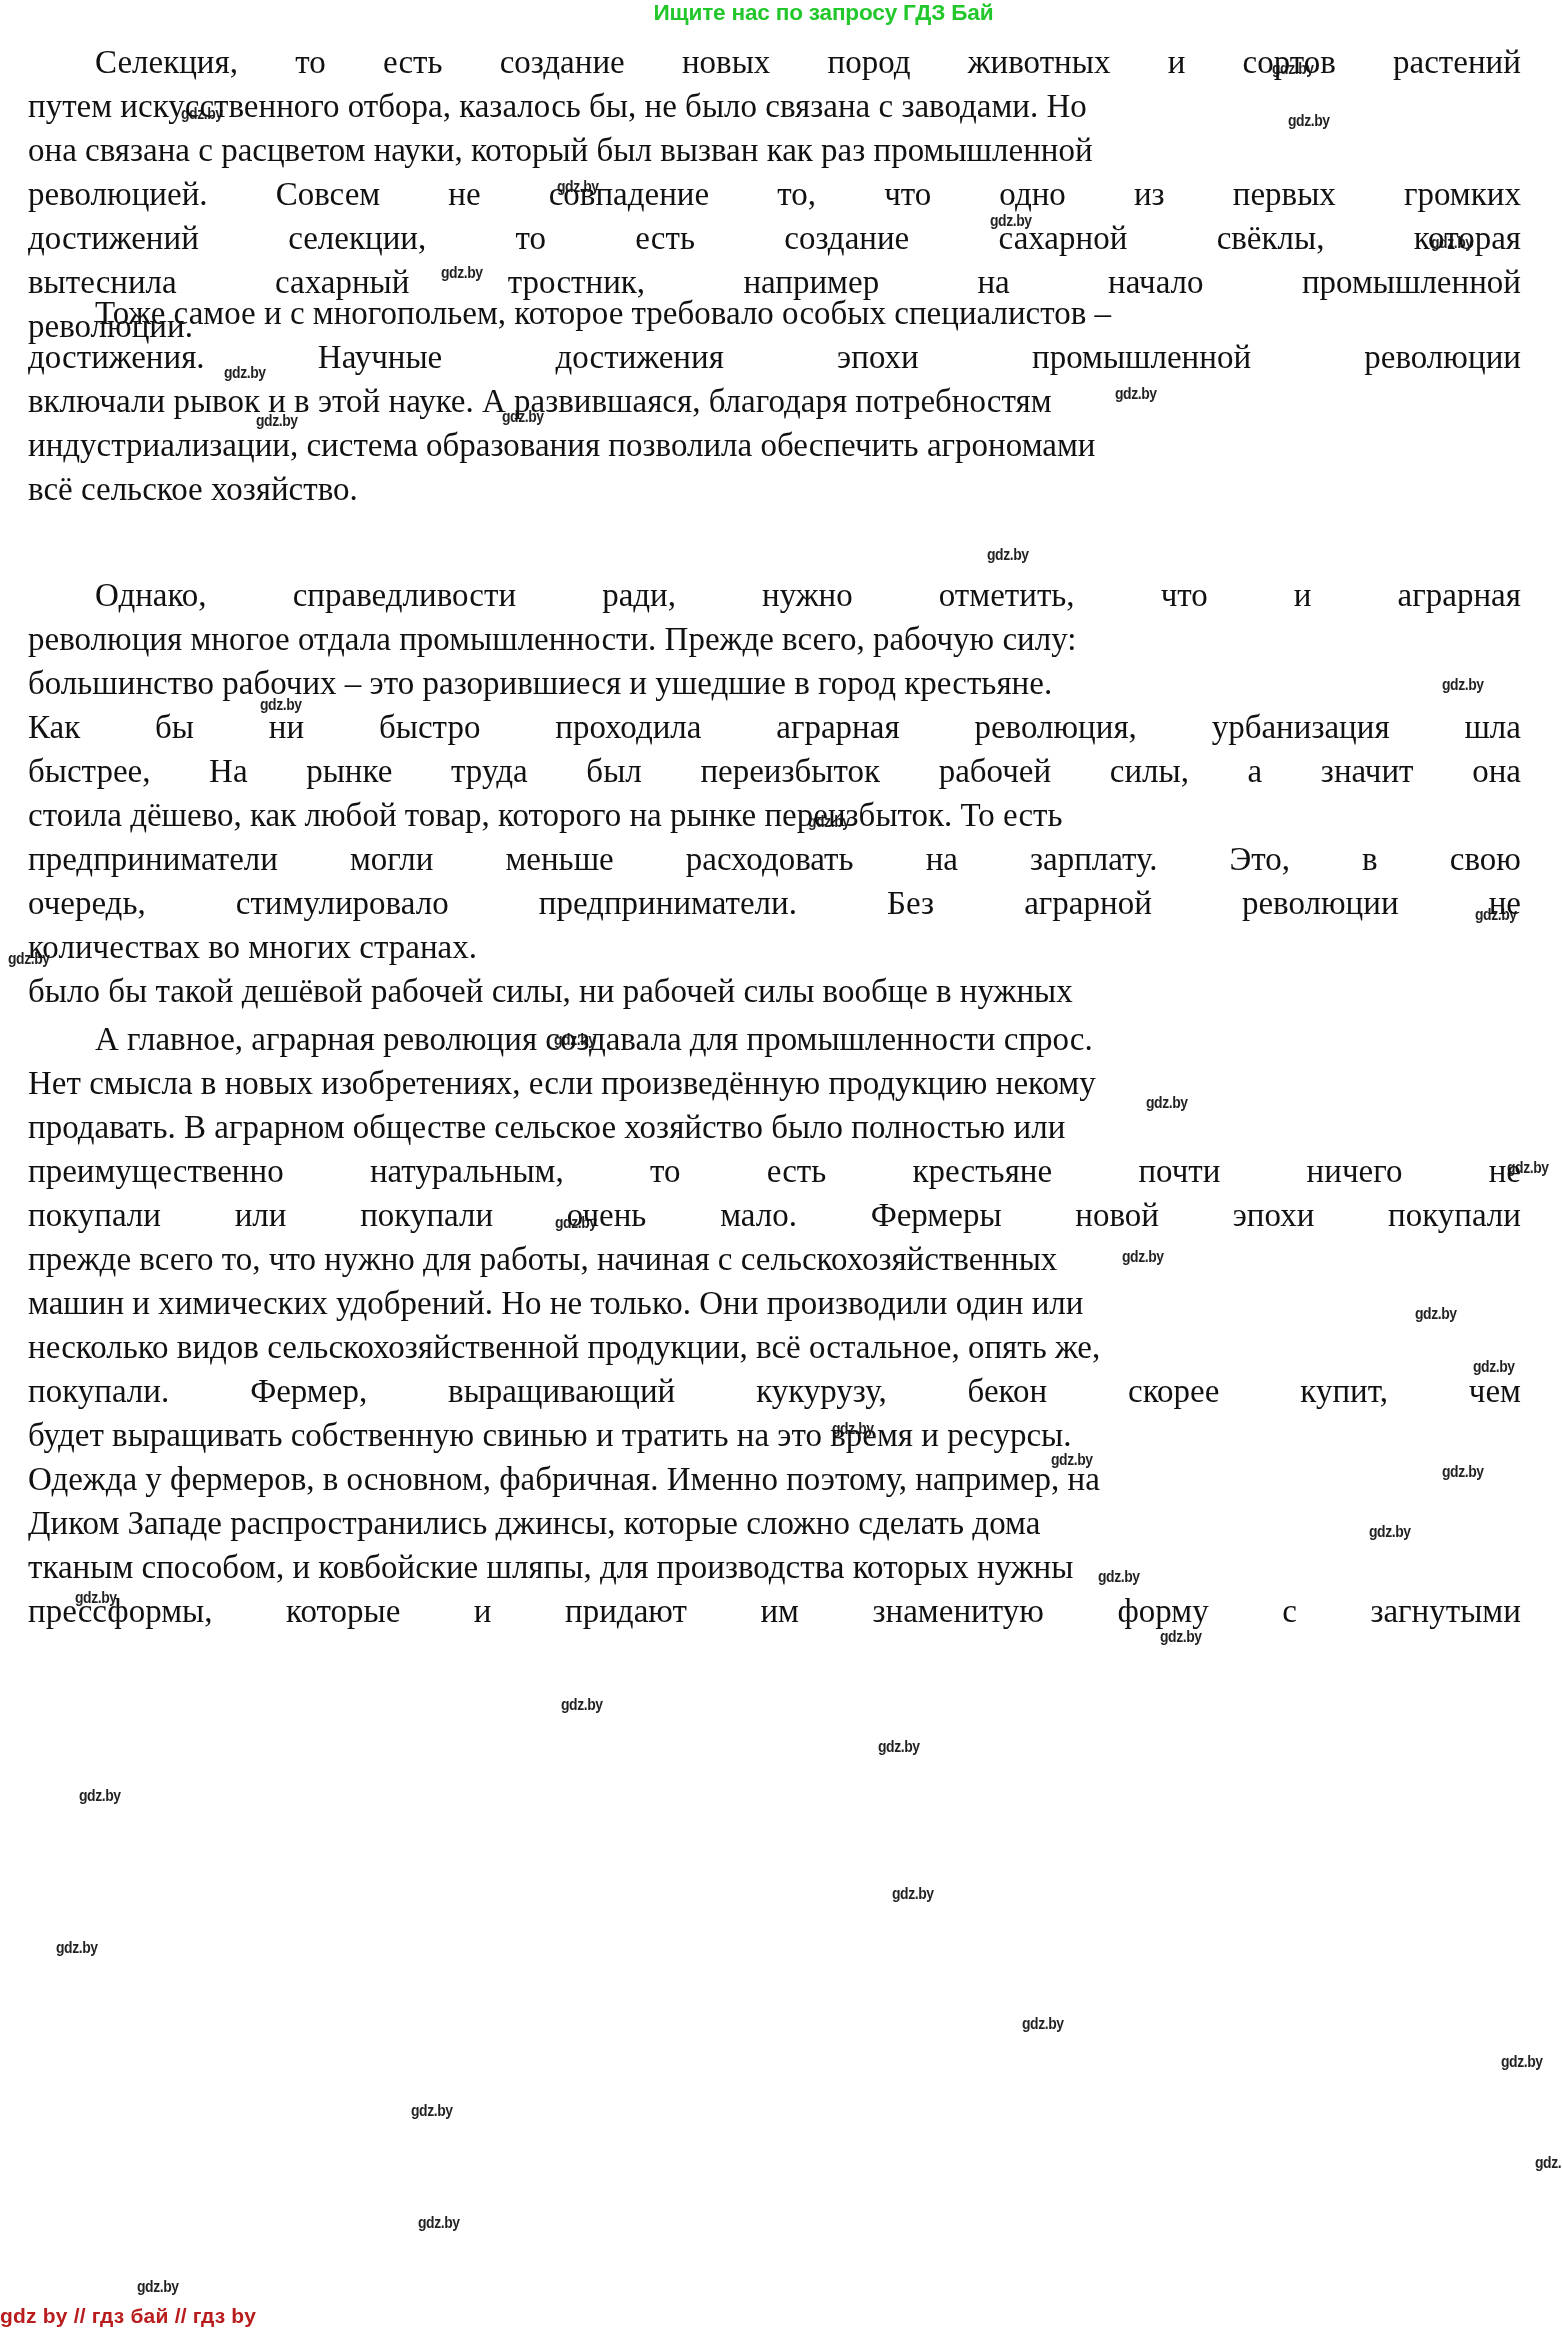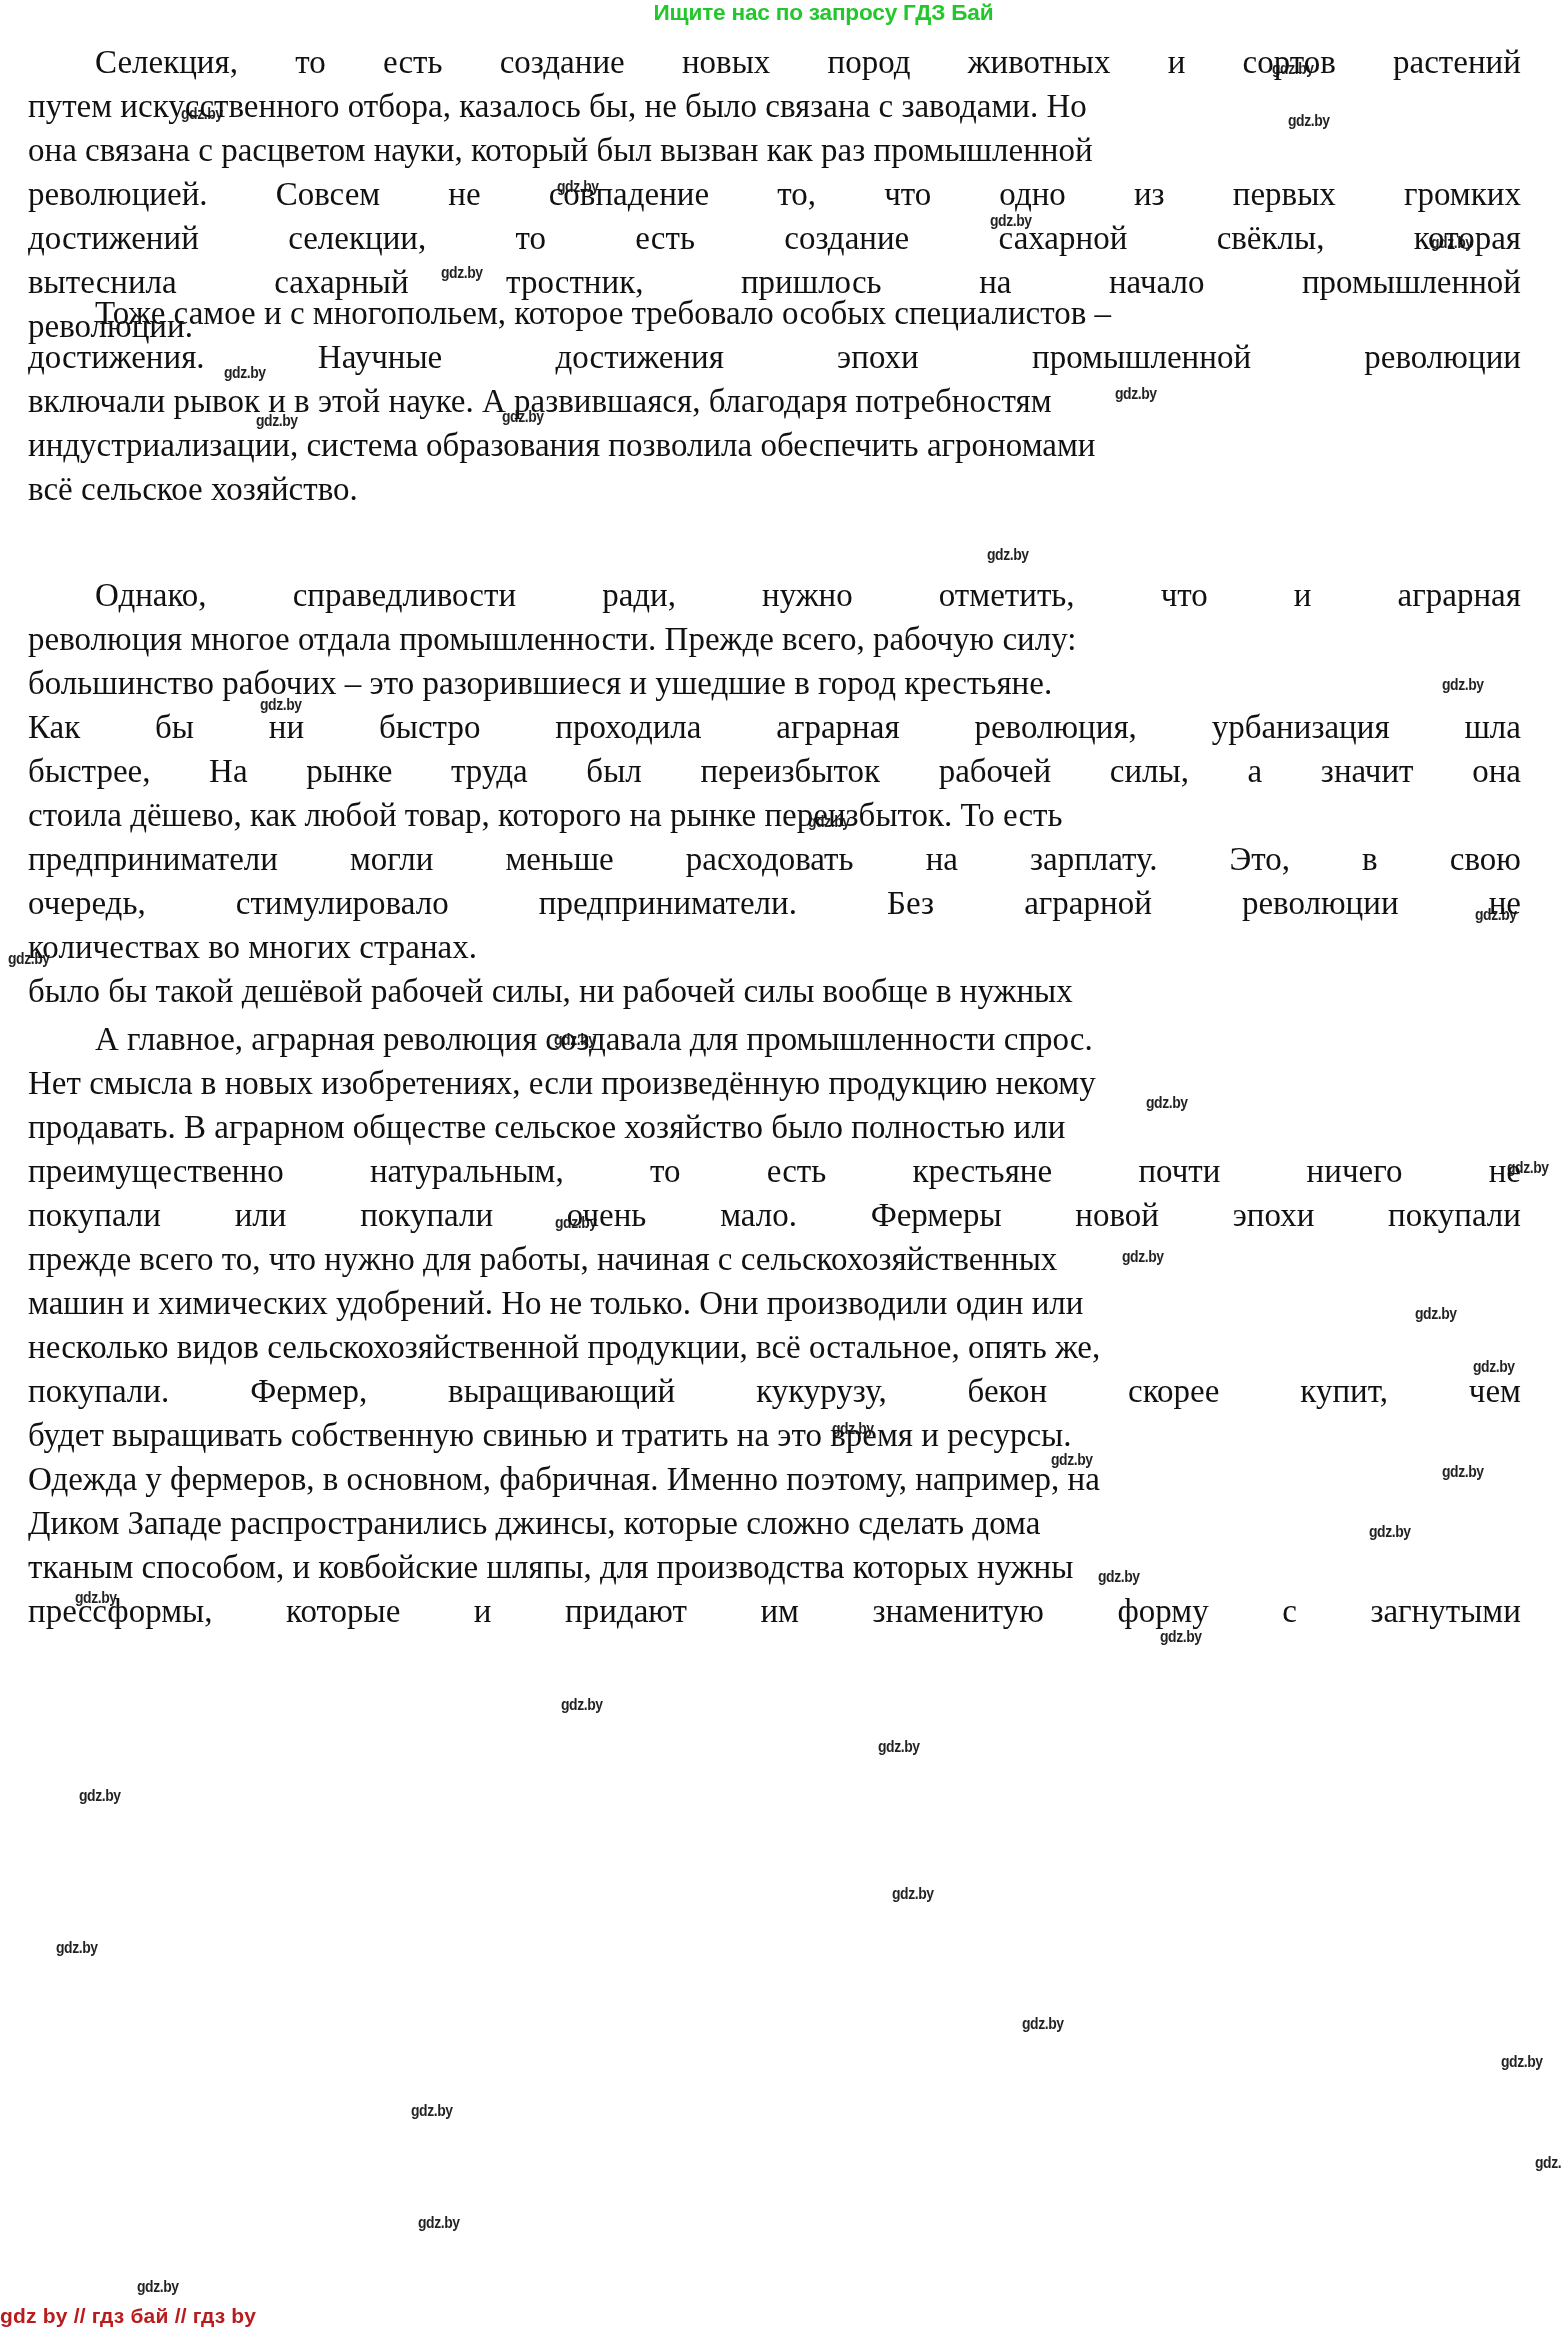--- a/index.html
+++ b/index.html
@@ -138,21 +138,21 @@
         <span>есть</span>
         <span>создание</span>
         <span>сахарной</span>
         <span>свёклы,</span>
         <span>которая</span>
       </span>
       <span class="ln j">
         <span>вытеснила</span>
         <span>сахарный</span>
         <span>тростник,</span>
-        <span>пришлось</span>
+        <span>например</span>
         <span>на</span>
         <span>начало</span>
         <span>промышленной</span>
       </span>
       <span class="ln">революции.</span>
     </div>
 
   <div class="para" style="top:251px;">
       <span class="ln" style="padding-left: 67px;">Тоже самое и с многопольем, которое требовало особых специалистов –</span>
       <span class="ln j">

